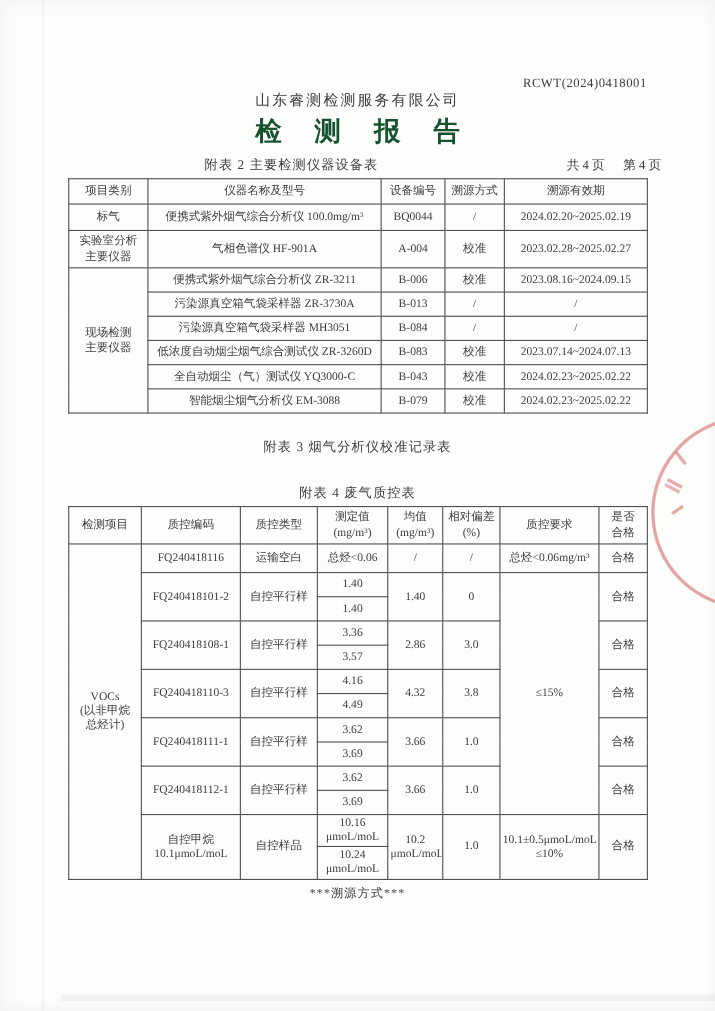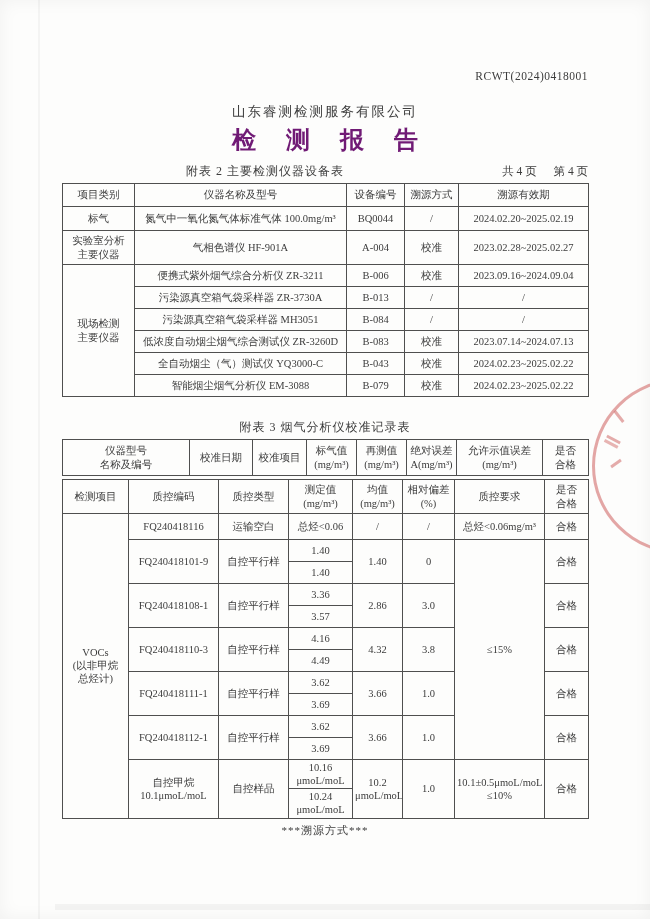--- a/index.html
+++ b/index.html
@@ -11,27 +11,27 @@
     overflow:hidden;
     font-family:"Liberation Serif","DejaVu Serif",serif;
     color:#3c3c3c;
     box-shadow:inset 0 0 18px rgba(0,0,0,.05);
   }
   .scan-line-left{position:absolute;left:38px;top:0;width:2px;height:100%;
     background:rgba(0,0,0,.035);}
   .scan-band-bottom{position:absolute;left:55px;right:0;bottom:9px;height:6px;
     background:rgba(0,0,0,.04);}
   .report-no{margin:70px 62px 0 0;text-align:right;font-size:11.5px;letter-spacing:.5px;padding-left:46px;}
-  .company{margin-top:21px;text-align:center;font-size:13.5px;letter-spacing:2px;}
+  .company{margin-top:0;text-align:center;font-size:13.5px;letter-spacing:2px;}
   .title{margin-top:3px;text-align:center;font-size:24px;font-weight:bold;
-    letter-spacing:12px;text-indent:12px;color:#701a75;}
+    letter-spacing:12px;text-indent:12px;color:#14532d;}
   .caption-row{position:relative;margin-top:7px;height:17px;}
   .caption{position:absolute;left:0;right:0;text-align:center;font-size:12px;letter-spacing:1px;}
   .caption.shift{right:120px;}
-  .pagination{position:absolute;right:62px;top:1px;font-size:11.5px;}
+  .pagination{position:absolute;right:49px;top:1px;font-size:11.5px;}
   .pagination span{margin-left:14px;}
   table{border-collapse:collapse;table-layout:fixed;
     margin:3px 0 0 62px;width:526px;}
   td,th{border:1px solid #4f4f4f;font-weight:normal;text-align:center;
     vertical-align:middle;font-size:10.5px;line-height:1.25;
     padding:1px 2px;white-space:pre-line;overflow:hidden;}
   .mt10{margin-top:22px;}
   .footer{margin-top:4px;text-align:center;font-size:11px;letter-spacing:1px;}
   
   .seal{position:absolute;top:378px;left:592px;width:172px;height:170px;
@@ -72,40 +72,40 @@
     <tbody>
         <tr style="height:23px">
       <th>项目类别</th>
       <th>仪器名称及型号</th>
       <th>设备编号</th>
       <th>溯源方式</th>
       <th>溯源有效期</th>
     </tr>
     <tr style="height:24px">
       <td>标气</td>
-      <td>氮气中一氧化氮气体标准气体 100.0mg/m³</td>
+      <td>便携式紫外烟气综合分析仪 100.0mg/m³</td>
       <td>BQ0044</td>
       <td>/</td>
       <td>2024.02.20~2025.02.19</td>
     </tr>
     <tr style="height:34px">
       <td>实验室分析
 主要仪器</td>
       <td>气相色谱仪 HF-901A</td>
       <td>A-004</td>
       <td>校准</td>
       <td>2023.02.28~2025.02.27</td>
     </tr>
     <tr style="height:22px">
       <td rowspan="6">现场检测
 主要仪器</td>
       <td>便携式紫外烟气综合分析仪 ZR-3211</td>
       <td>B-006</td>
       <td>校准</td>
-      <td>2023.09.16~2024.09.04</td>
+      <td>2023.08.16~2024.09.15</td>
     </tr>
     <tr style="height:22px">
       <td>污染源真空箱气袋采样器 ZR-3730A</td>
       <td>B-013</td>
       <td>/</td>
       <td>/</td>
     </tr>
     <tr style="height:22px">
       <td>污染源真空箱气袋采样器 MH3051</td>
       <td>B-084</td>
@@ -142,39 +142,26 @@
         <col style="width:127px">
         <col style="width:63px">
         <col style="width:54px">
         <col style="width:50px">
         <col style="width:50px">
         <col style="width:50px">
         <col style="width:86px">
         <col style="width:46px">
       </colgroup>
     <tbody>
-        <tr style="height:36px">
-      <th>仪器型号
-名称及编号</th>
-      <th>校准日期</th>
-      <th>校准项目</th>
-      <th>标气值
-(mg/m³)</th>
-      <th>再测值
-(mg/m³)</th>
-      <th>绝对误差
-A(mg/m³)</th>
-      <th>允许示值误差
-(mg/m³)</th>
-      <th>是否
-合格</th>
-    </tr>
   </tbody>
     </table>
 
+  <div class="caption-row mt10">
+    <div class="caption">附表 4   废气质控表</div>
+  </div>
 
   <table>
     <colgroup>
         <col style="width:66px">
         <col style="width:90px">
         <col style="width:70px">
         <col style="width:64px">
         <col style="width:50px">
         <col style="width:52px">
         <col style="width:90px">
@@ -201,21 +188,21 @@
 总烃计)</td>
       <td>FQ240418116</td>
       <td>运输空白</td>
       <td>总烃&lt;0.06</td>
       <td>/</td>
       <td>/</td>
       <td>总烃&lt;0.06mg/m³</td>
       <td>合格</td>
     </tr>
     <tr style="height:22px">
-      <td rowspan="2">FQ240418101-9</td>
+      <td rowspan="2">FQ240418101-2</td>
       <td rowspan="2">自控平行样</td>
       <td>1.40</td>
       <td rowspan="2">1.40</td>
       <td rowspan="2">0</td>
       <td rowspan="10">≤15%</td>
       <td rowspan="2">合格</td>
     </tr>
     <tr style="height:22px">
       <td>1.40</td>
     </tr>

